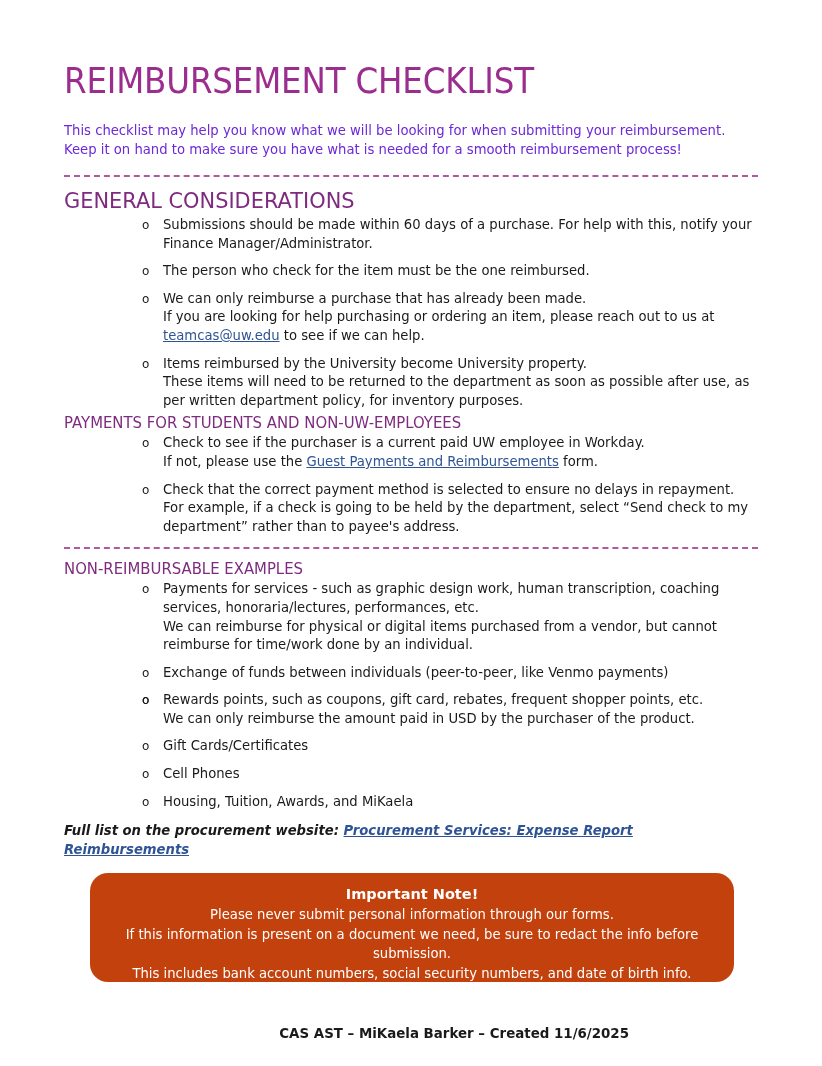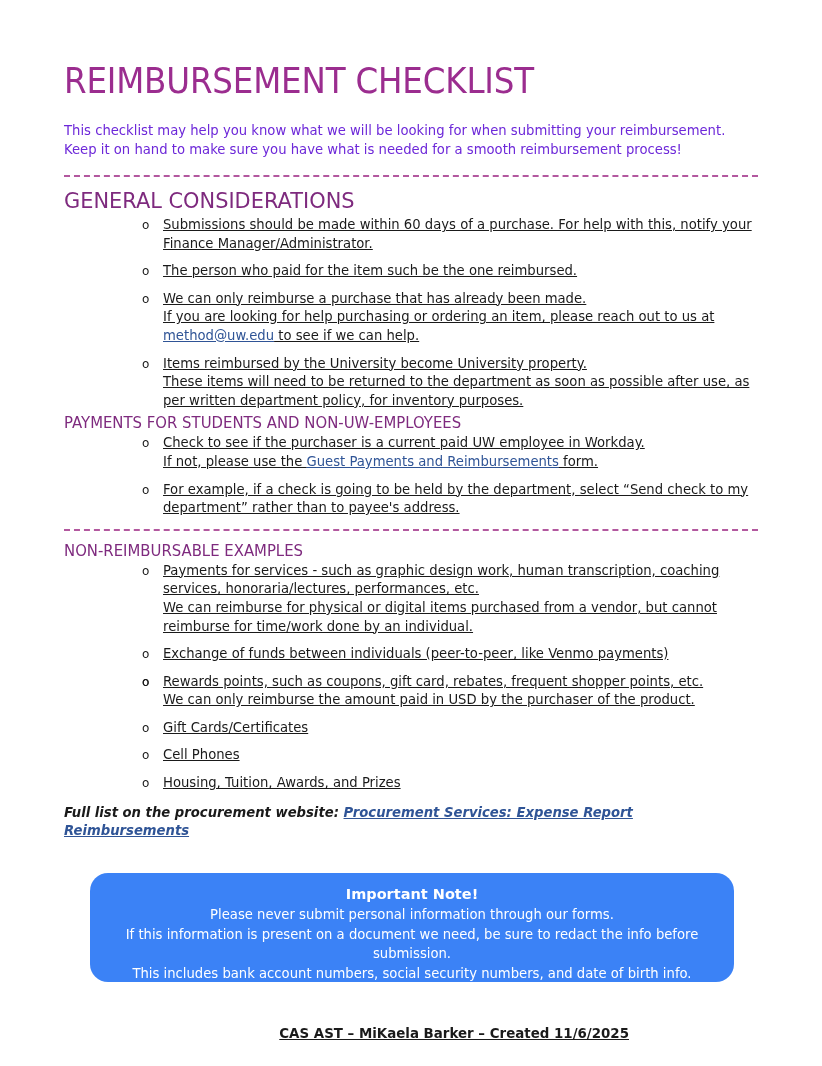--- a/index.html
+++ b/index.html
@@ -98,21 +98,21 @@
   }
   .bullet-item:last-child { margin-bottom: 0; }
   .bullet-item .marker {
     position: absolute;
     left: 78px;
     top: 0;
     font-size: 12px;
     line-height: 18.6px;
     color: #1a1a1a;
   }
-  .bullet-line { display: block; text-decoration: underline; }
+  .bullet-line { display: block; }
 
   
   a.doc-link, .doc-link {
     color: #2F5496;
     text-decoration: underline;
   }
 
   
   .fulllist {
     font-size: 13.2px;
@@ -126,21 +126,21 @@
     font-weight: 600;
   }
 
   
   .callout {
     position: absolute;
     left: 90px;
     top: 873px;
     width: 644px;
     height: 109px;
-    background: #3b82f6;
+    background: #c2410c;
     border-radius: 18px;
     color: #ffffff;
     text-align: center;
     box-sizing: border-box;
     padding-top: 11px;
   }
   .callout-title {
     font-size: 14.5px;
     line-height: 21px;
     font-weight: 700;
@@ -158,21 +158,20 @@
 
   
   .page-footer {
     position: absolute;
     right: 64px;
     top: 1026px;
     font-size: 13.4px;
     font-weight: 700;
     color: #1a1a1a;
     white-space: nowrap;
-    text-decoration: underline;
   }
 </style>
 </head>
 <body>
 
 <div class="page">
   <div class="content">
 
     <h1 class="doc-title">REIMBURSEMENT CHECKLIST</h1>
 
@@ -181,44 +180,45 @@
     <hr class="divider">
 
     <h2 class="section-heading">GENERAL CONSIDERATIONS</h2>
     <ul class="bullet-list" id="list-general">
         <li class="bullet-item">
           <span class="marker">o</span>
           <span class="bullet-line">Submissions should be made within 60 days of a purchase. For help with this, notify your Finance Manager/Administrator.</span>
         </li>
         <li class="bullet-item">
           <span class="marker">o</span>
-          <span class="bullet-line">The person who paid for the item such be the one reimbursed.</span>
+          <span class="bullet-line">The person who check for the item must be the one reimbursed.</span>
         </li>
         <li class="bullet-item">
           <span class="marker">o</span>
           <span class="bullet-line">We can only reimburse a purchase that has already been made.</span>
           <span class="bullet-line">If you are looking for help purchasing or ordering an item, please reach out to us at</span>
-          <span class="bullet-line"><a class="doc-link" href="#">method@uw.edu</a> to see if we can help.</span>
+          <span class="bullet-line"><a class="doc-link" href="#">teamcas@uw.edu</a> to see if we can help.</span>
         </li>
         <li class="bullet-item">
           <span class="marker">o</span>
           <span class="bullet-line">Items reimbursed by the University become University property.</span>
           <span class="bullet-line">These items will need to be returned to the department as soon as possible after use, as per written department policy, for inventory purposes.</span>
         </li>
       </ul>
 
     <h3 class="sub-heading">PAYMENTS FOR STUDENTS AND NON-UW-EMPLOYEES</h3>
     <ul class="bullet-list" id="list-payments">
         <li class="bullet-item">
           <span class="marker">o</span>
           <span class="bullet-line">Check to see if the purchaser is a current paid UW employee in Workday.</span>
           <span class="bullet-line">If not, please use the <a class="doc-link" href="#">Guest Payments and Reimbursements</a> form.</span>
         </li>
         <li class="bullet-item">
           <span class="marker">o</span>
+          <span class="bullet-line">Check that the correct payment method is selected to ensure no delays in repayment.</span>
           <span class="bullet-line">For example, if a check is going to be held by the department, select “Send check to my department” rather than to payee's address.</span>
         </li>
       </ul>
 
     <hr class="divider" style="margin-top:11px;">
 
     <h3 class="sub-heading">NON-REIMBURSABLE EXAMPLES</h3>
     <ul class="bullet-list" id="list-nonreimb">
         <li class="bullet-item">
           <span class="marker">o</span>
@@ -240,21 +240,21 @@
         <li class="bullet-item">
           <span class="marker">o</span>
           <span class="bullet-line">Gift Cards/Certificates</span>
         </li>
         <li class="bullet-item">
           <span class="marker">o</span>
           <span class="bullet-line">Cell Phones</span>
         </li>
         <li class="bullet-item">
           <span class="marker">o</span>
-          <span class="bullet-line">Housing, Tuition, Awards, and Prizes</span>
+          <span class="bullet-line">Housing, Tuition, Awards, and MiKaela</span>
         </li>
       </ul>
 
     <p class="fulllist" id="fulllist-line">Full list on the procurement website: <a class="doc-link" href="#">Procurement Services: Expense Report Reimbursements</a></p>
 
   </div>
 
   <div class="callout">
     <div class="callout-title">Important Note!</div>
     <div class="callout-line">Please never submit personal information through our forms.</div>

